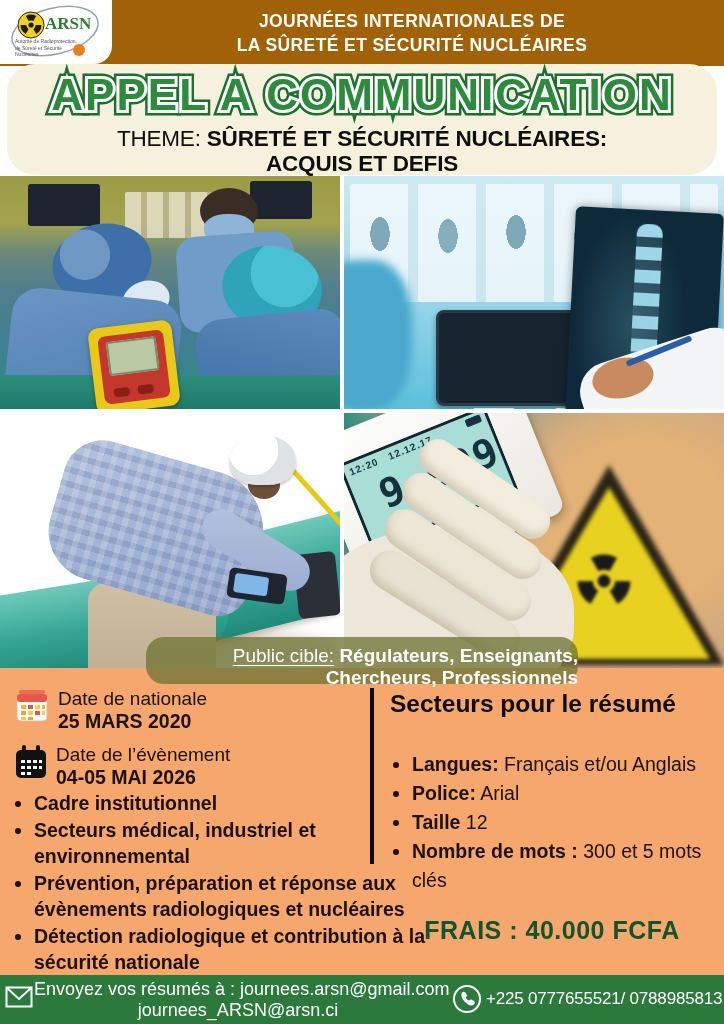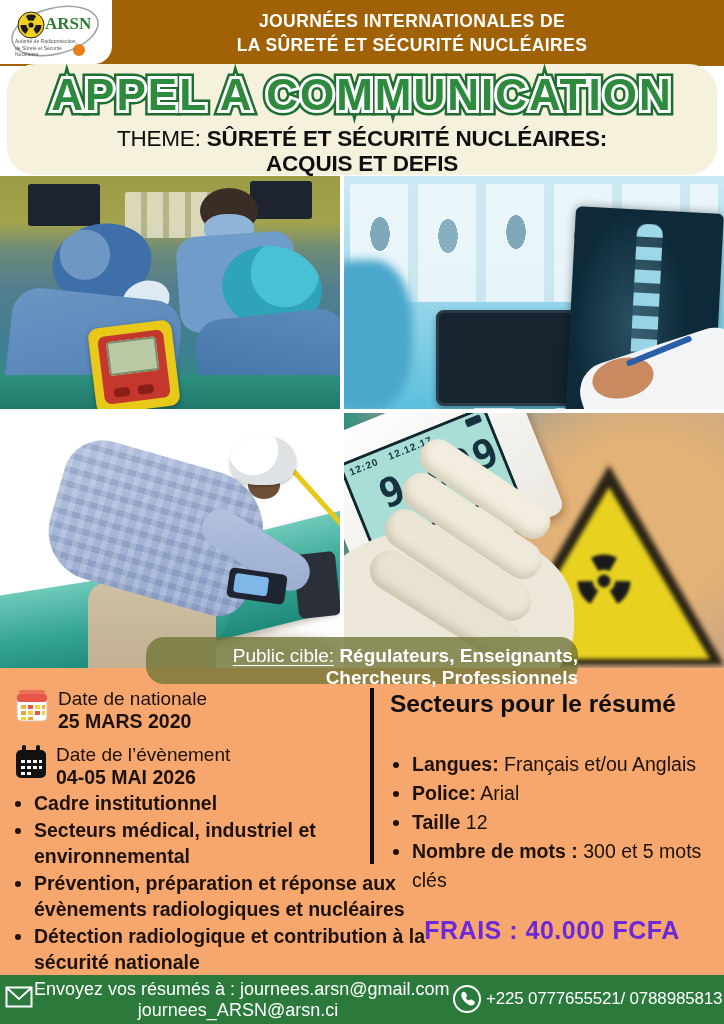--- a/index.html
+++ b/index.html
@@ -155,21 +155,21 @@
   .date-row.evt { top:76px; }
   .date-texts { font-size:19px; line-height:22px; }
   .date-label { font-weight:400; }
   .date-value { font-weight:800; font-size:19.5px; }
   .topics { position:absolute; top:122px; left:34px; width:400px; font-size:19.5px; line-height:26.5px;font-weight:bold; }
   .topics li { margin:0; }
   .consignes-title { position:absolute; top:22px; left:390px; width:330px; font-size:24.5px; font-weight:800; color:#0d0d0d; }
   .guidelines { position:absolute; top:62px; left:412px; width:312px; font-size:19.5px; line-height:29px;margin-top:20px; }
   .guidelines b { font-weight:800; }
   .fees { position:absolute; top:248px; left:380px; width:344px; text-align:center;
-    font-size:25px; font-weight:800; letter-spacing:.5px; color:#6d28d9; }
+    font-size:25px; font-weight:800; letter-spacing:.5px; color:#14532d; }
   
   .footer { position:absolute; top:975px; left:0; width:724px; height:49px; background:#2b7a3c; color:#fff; z-index:4; }
   .f-mail-icon { position:absolute; top:11px; left:5px; }
   .f-emails { position:absolute; top:4px; left:34px; width:408px; text-align:center; font-size:18px; line-height:21px; font-weight:400; }
   .f-emails .l1 { white-space:nowrap; }
   .f-phone-icon { position:absolute; top:9px; left:452px; }
   .f-phone { position:absolute; top:14px; left:486px; width:234px; font-size:17px; font-weight:400; letter-spacing:-.2px; white-space:nowrap; }
   ul { list-style:disc; }
 </style>
 </head>

